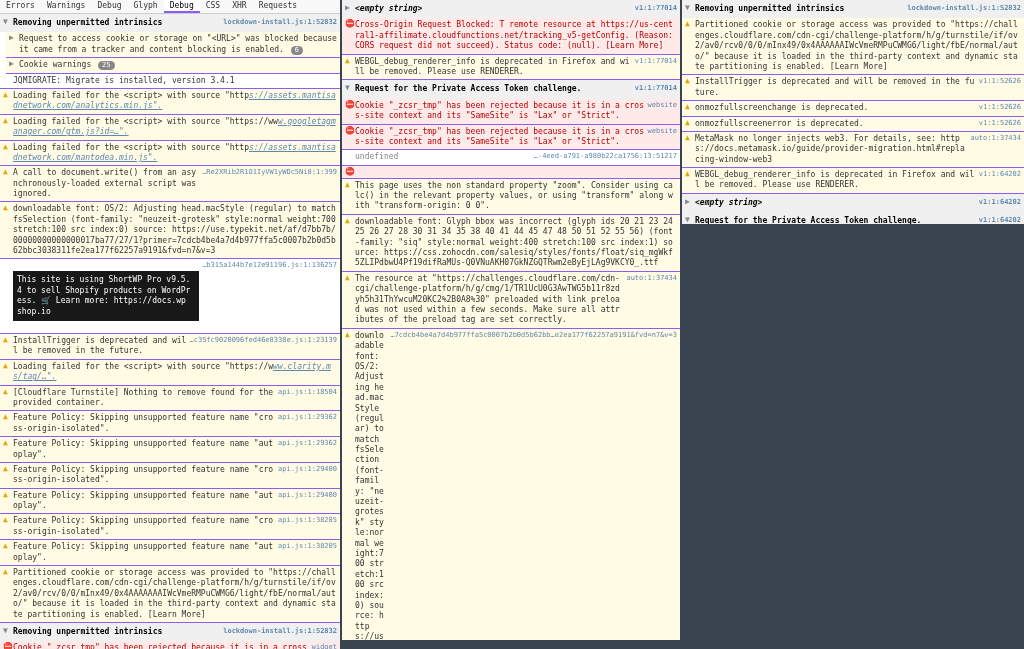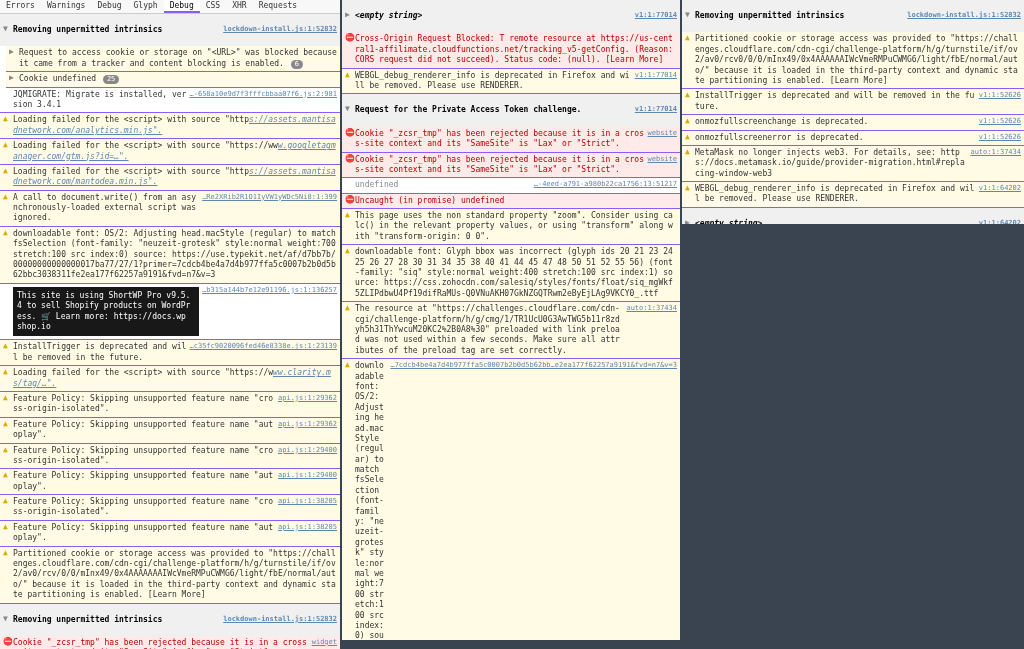--- a/index.html
+++ b/index.html
@@ -16,25 +16,25 @@
 .msg.err{background:#ffeaea}
 .msg.info{background:#fff}
 .msg.net{background:#f5e5ff}
 .ico{width:10px;flex-shrink:0;font-size:8px;line-height:1}
 .ico.wt::before{content:"▲";color:#e0a800}
 .ico.et::before{content:"⛔";color:#d00}
 .ico.ar::before{content:"▶";color:#888}
 .ico.dn::before{content:"▼";color:#888}
 .txt{flex:1;word-break:break-all;color:#333}
 .err .txt{color:#b70000}
-.loc{color:#5e88b0;text-decoration:underline;margin-left:3px;flex-shrink:0;font-size:7px}
+.loc{color:#5e88b0;margin-left:3px;flex-shrink:0;font-size:7px}
 .lnk{color:#5e88b0;text-decoration:underline;font-style:italic}
 .badge{display:inline-block;background:#888;color:#fff;border-radius:7px;padding:0 4px;font-size:7px;margin:0 2px}
-.tip{background:#181818;color:#fff;padding:4px;font-size:8px;margin:1px 0}
-.hdr{font-weight:bold;background:#f0f0f0;padding:11px 3px;display:flex}
+.tip{background:#181818;color:#fff;padding:4px;font-size:8px;margin:10px 0}
+.hdr{font-weight:bold;background:#f0f0f0;padding:4px 3px;display:flex}
 .sec{padding-left:6px}
 .http{display:inline-block;background:#ccc;padding:0 3px;font-size:7px;border-radius:2px}
 .st4{background:#c04040;color:#fff}
 </style>
 </head>
 <body>
 
 <div class="pane p1">
 <div class="tabs">
   <span class="tab">Errors</span>
@@ -51,27 +51,26 @@
       <span>Removing unpermitted intrinsics</span>
       <span class="loc" style="margin-left:auto">lockdown-install.js:1:52832</span>
     </div>
 <div class="sec">
 <div class="msg warn">
         <span class="ico ar"></span>
         <span class="txt"><span>Request to access cookie or storage on "&lt;URL&gt;" was blocked because it came from a tracker and content blocking is enabled.</span> <span class="badge">6</span></span>
       </div>
 <div class="msg warn">
         <span class="ico ar"></span>
-        <span class="txt"><span>Cookie undefined</span> <span class="badge">25</span></span>
+        <span class="txt"><span>Cookie warnings</span> <span class="badge">25</span></span>
       </div>
 </div>
 <div class="msg info">
       <span class="ico"></span>
       <span class="txt">JQMIGRATE: Migrate is installed, version 3.4.1</span>
-      <span class="loc">…-658a10e9d7f3fffcbbaa07f6.js:2:981</span>
     </div>
 <div class="msg warn">
       <span class="ico wt"></span>
       <span class="txt"><span>Loading failed for the &lt;script&gt; with source "http</span><span class="lnk">s://assets.mantisadnetwork.com/analytics.min.js".</span></span>
     </div>
 <div class="msg warn">
       <span class="ico wt"></span>
       <span class="txt"><span>Loading failed for the &lt;script&gt; with source "https://ww</span><span class="lnk">w.googletagmanager.com/gtm.js?id=…".</span></span>
     </div>
 <div class="msg warn">
@@ -98,20 +97,25 @@
       <span class="ico wt"></span>
       <span class="txt">InstallTrigger is deprecated and will be removed in the future.</span>
       <span class="loc">…c35fc9020096fed46e8338e.js:1:23139</span>
     </div>
 <div class="msg warn">
       <span class="ico wt"></span>
       <span class="txt"><span>Loading failed for the &lt;script&gt; with source "https://w</span><span class="lnk">ww.clarity.ms/tag/…".</span></span>
     </div>
 <div class="msg warn">
       <span class="ico wt"></span>
+      <span class="txt">[Cloudflare Turnstile] Nothing to remove found for the provided container.</span>
+      <span class="loc">api.js:1:18504</span>
+    </div>
+<div class="msg warn">
+      <span class="ico wt"></span>
       <span class="txt">Feature Policy: Skipping unsupported feature name "cross-origin-isolated".</span>
       <span class="loc">api.js:1:29362</span>
     </div>
 <div class="msg warn">
       <span class="ico wt"></span>
       <span class="txt">Feature Policy: Skipping unsupported feature name "autoplay".</span>
       <span class="loc">api.js:1:29362</span>
     </div>
 <div class="msg warn">
       <span class="ico wt"></span>
@@ -180,21 +184,20 @@
       <span class="txt">Cookie "_zcsr_tmp" has been rejected because it is in a cross-site context and its "SameSite" is "Lax" or "Strict".</span>
       <span class="loc">website</span>
     </div>
 <div class="msg info">
       <span class="ico"></span>
       <span class="txt" style="color:#888">undefined</span>
       <span class="loc">…-4eed-a791-a980b22ca1756:13:51217</span>
     </div>
 <div class="msg err">
       <span class="ico et"></span>
-      <span class="txt">Uncaught (in promise) undefined</span>
     </div>
 <div class="msg warn">
       <span class="ico wt"></span>
       <span class="txt">This page uses the non standard property "zoom". Consider using calc() in the relevant property values, or using "transform" along with "transform-origin: 0 0".</span>
     </div>
 <div class="msg warn">
       <span class="ico wt"></span>
       <span class="txt">downloadable font: Glyph bbox was incorrect (glyph ids 20 21 23 24 25 26 27 28 30 31 34 35 38 40 41 44 45 47 48 50 51 52 55 56) (font-family: "siq" style:normal weight:400 stretch:100 src index:1) source: https://css.zohocdn.com/salesiq/styles/fonts/float/siq_mgWkf5ZLIPdbwU4Pf19difRaMUs-Q0VNuAKH07GkNZGQTRwm2eByEjLAg9VKCY0_.ttf</span>
     </div>
 <div class="msg warn">

